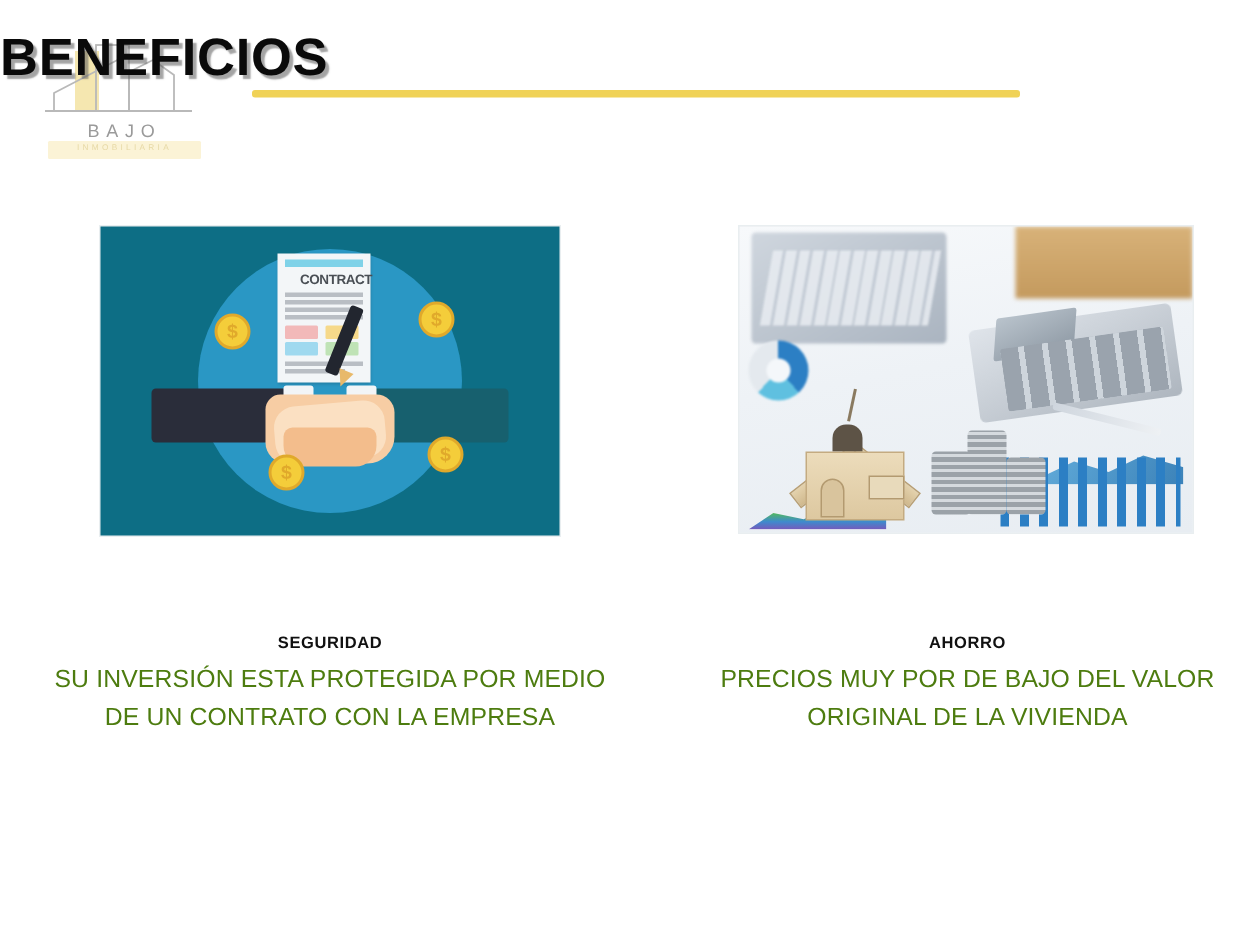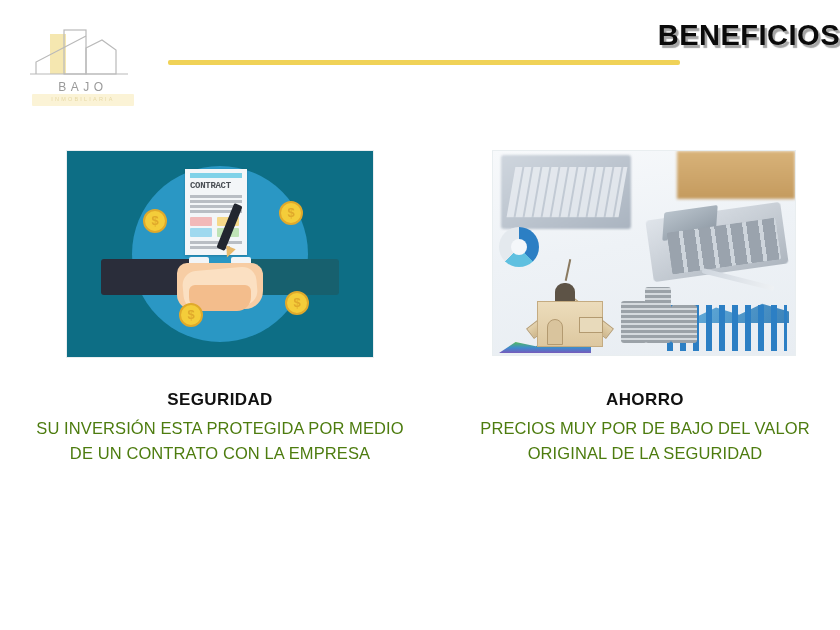--- a/index.html
+++ b/index.html
@@ -61,22 +61,22 @@
     background: #fbf3d6;
     border-radius: 1px;
   }
 
   
   .title {
     position: absolute;
     left: 0;
     top: 19px;
     width: 840px;
-    text-align: right;
-    font-size: 29px;
+    text-align: left;
+    font-size: 35px;
     font-weight: bold;
     letter-spacing: 0.5px;
     color: #0a0a0a;
     text-shadow: 2.5px 2.5px 1px rgba(90,90,90,0.55);
   }
   .title-rule {
     position: absolute;
     left: 168px;
     top: 60px;
     width: 512px;
@@ -175,26 +175,25 @@
     box-shadow: 0 1px 2px rgba(0,0,0,0.18);
   }
   .doc-hdr {
     position: absolute;
     left: 5px; top: 4px;
     width: 52px; height: 5px;
     background: #7fd2e8;
   }
   .doc-title {
     position: absolute;
-    left: 5px; top: 12px;
+    left: 15px; top: 12px;
     font-size: 9px;
     font-weight: bold;
     color: #4a4f55;
     letter-spacing: -0.3px;
-    font-family: Liberation Mono, monospace;
   }
   .doc-line {
     position: absolute;
     left: 5px;
     height: 2.5px;
     background: #b9bec4;
   }
   .doc-chip {
     position: absolute;
     height: 9px;
@@ -412,25 +411,26 @@
 
   
   .caption {
     position: absolute;
     top: 390px;
     text-align: center;
   }
   .cap-left  { left: 30px;  width: 380px; }
   .cap-right { left: 455px; width: 380px; }
   .cap-head {
-    font-size: 17px;
+    font-size: 11px;
     font-weight: bold;
     color: #111111;
     letter-spacing: 0.4px;
     margin-bottom: 6px;
+    margin-top: 33px;
   }
   .cap-body {
     font-size: 16.5px;
     font-weight: 400;
     color: #4d7c0f;
     line-height: 1.52;
     letter-spacing: 0.1px;
   }
 </style>
 </head>
@@ -522,14 +522,14 @@
   </div>
 </div>
 
 <div class="caption cap-left">
   <div class="cap-head">SEGURIDAD</div>
   <div class="cap-body">SU INVERSIÓN ESTA PROTEGIDA POR MEDIO DE UN CONTRATO CON LA EMPRESA</div>
 </div>
 
 <div class="caption cap-right">
   <div class="cap-head">AHORRO</div>
-  <div class="cap-body">PRECIOS MUY POR DE BAJO DEL VALOR ORIGINAL DE LA SEGURIDAD</div>
+  <div class="cap-body">PRECIOS MUY POR DE BAJO DEL VALOR ORIGINAL DE LA VIVIENDA</div>
 </div>
 
 </body></html>

